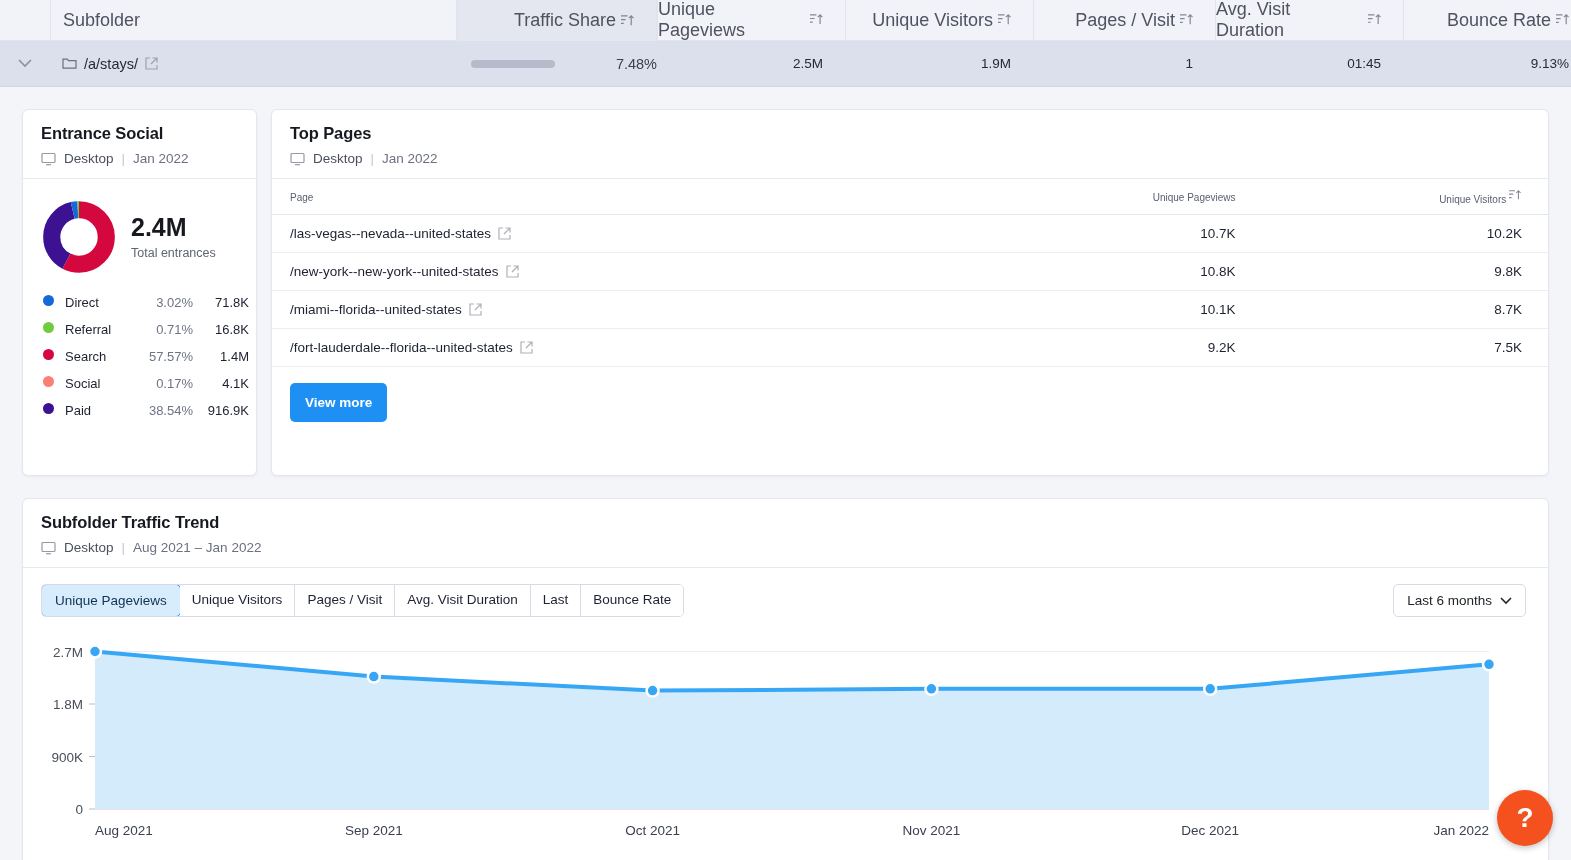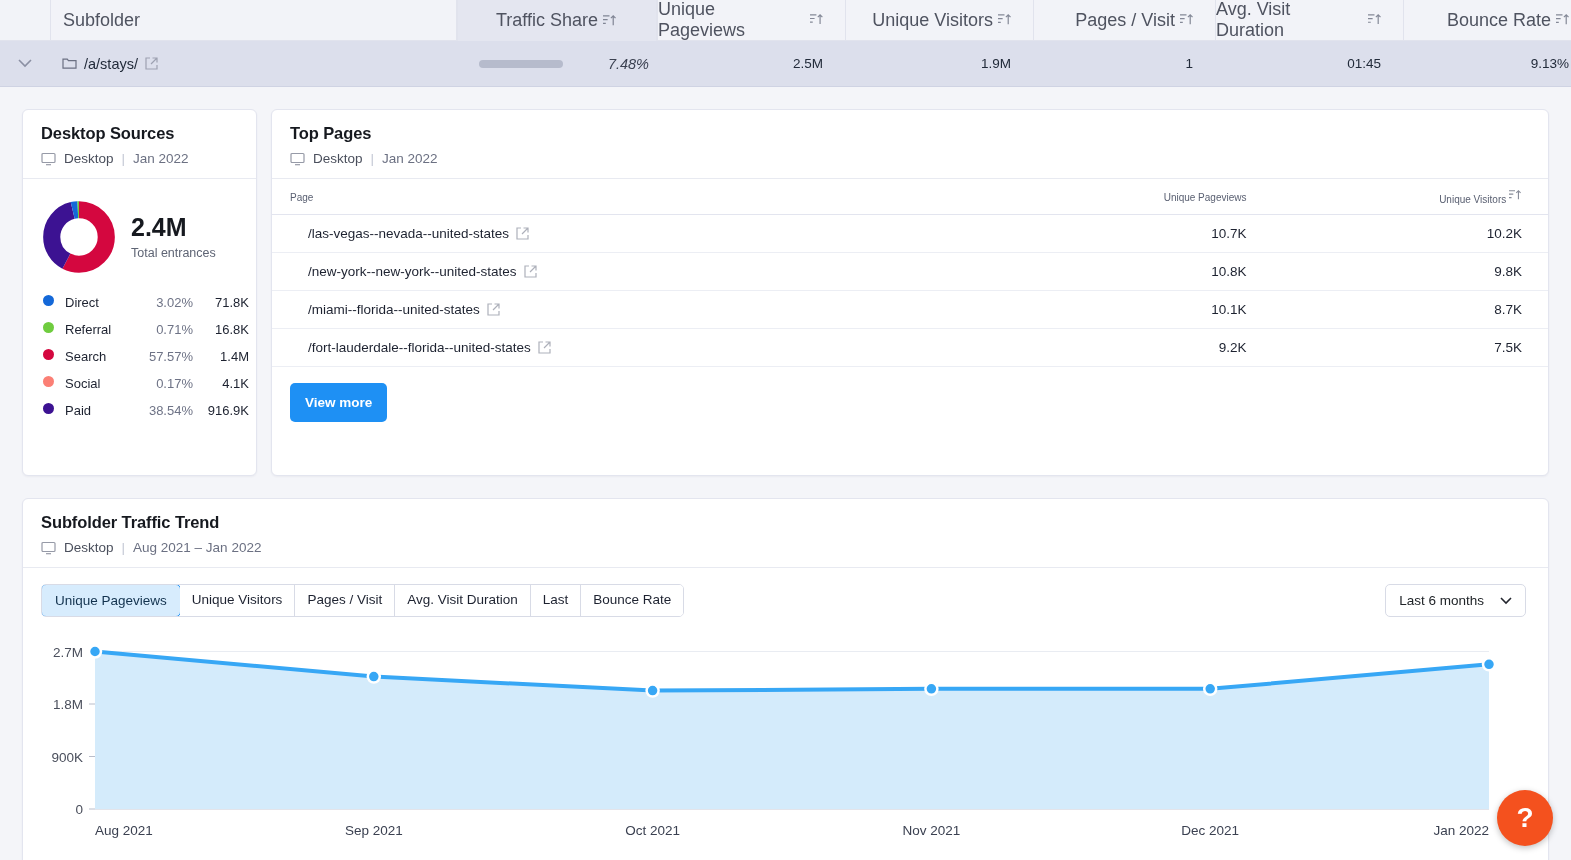--- a/index.html
+++ b/index.html
@@ -19,34 +19,34 @@
   }
   .tbl-head .cell, .tbl-row .cell {
     display: flex; align-items: center; font-size: 13.5px;
   }
   .c-chev   { width: 50px; flex: 0 0 50px; }
   .c-folder { width: 407px; flex: 0 0 407px; padding-left: 12px; }
   .c-share  { width: 200px; flex: 0 0 200px; }
   .c-num    { width: 188px; flex: 0 0 188px; justify-content: flex-end; padding-right: 22px; }
   .c-num-l  { width: 182px; flex: 0 0 182px; justify-content: flex-end; padding-right: 22px; }
 
-  .tbl-head .c-share { background: #e4e6f0; justify-content: flex-end; padding-right: 40px;
+  .tbl-head .c-share { background: #e4e6f0; justify-content: flex-end; padding-right: 22px;
                        height: 41px; border-left: 1px solid #e1e3ed; border-right: 1px solid #e1e3ed; }
   .tbl-head .c-num, .tbl-head .c-num-l { border-left: 1px solid #e1e3ed; }
   .tbl-head .c-folder { border-left: 1px solid #e1e3ed; border-right: 1px solid #e1e3ed; }
   .tbl-head .hd { color: #4f5360; font-size: 18px; display: inline-flex; align-items: center; gap: 5px;}
   .sort-ico { display:inline-block; width: 13px; height: 14px; position: relative; opacity: .72;}
   .sort-ico svg { display: block; }
 
   .tbl-row {
     display: flex; height: 46px; background: #dcdfec;
     border-bottom: 1px solid #cfd3e3; align-items: center;
   }
   .tbl-row .cell { height: 46px; }
-  .tbl-row .c-share { justify-content: center; font-style: italic; }
+  .tbl-row .c-share { justify-content: space-between; }
   .chevron-btn { width: 50px; display:flex; align-items:center; justify-content:center; cursor:pointer;}
   .folder-link { display: flex; align-items: center; gap: 7px; font-size: 14.5px; color: #222b3a; }
   .folder-ico { width: 15px; height: 13px; }
   .ext-ico { width: 13px; height: 13px; opacity: .55; cursor: pointer;}
   .bar-wrap { width: 84px; height: 8px; border-radius: 5px; background: #b6bbcc; margin-left: 14px; overflow:hidden; }
   .bar-fill { height: 8px; background: #1ba0f2; border-radius: 5px; }
   .share-val { margin-left: 28px; font-size: 14.5px; color: #3b4151; width: 58px; text-align: right;}
   .row-num { font-size: 14.5px; color: #222b3a; }
 
   
@@ -81,21 +81,21 @@
   .tp-table th {
     font-size: 10px; font-weight: normal; color: #5a6072;
     padding: 10px 0 9px 0; border-bottom: 1px solid #e3e5ef; text-align: right;
   }
   .tp-table th.page-col { text-align: left; padding-left: 18px; }
   .tp-table th.vis-col { padding-right: 26px; }
   .tp-table th.pv-col { padding-right: 16px; }
   .tp-table td {
     font-size: 13.5px; color: #1d2230; padding: 11px 0; border-bottom: 1px solid #eceef4; text-align: right;
   }
-  .tp-table td.page-col { text-align: left; padding-left: 36px; }
+  .tp-table td.page-col { text-align: left; padding-left: 18px; }
   .tp-table td.vis-col { padding-right: 26px; }
   .tp-table td.pv-col { padding-right: 16px; }
   .page-cell { display: inline-flex; align-items: center; gap: 7px; }
   .btn-blue {
     margin: 16px 0 0 18px; background: #1e90f4; color: #fff; border: none;
     border-radius: 5px; padding: 12px 15px; font-size: 13.5px; font-weight: bold;
     font-family: "Liberation Sans", sans-serif; cursor: pointer;
   }
 
   
@@ -104,21 +104,21 @@
              padding: 16px 22px 0 18px; }
   .segmented { display: inline-flex; border: 1px solid #d8dbe6; border-radius: 5px; overflow: hidden; background:#fff;}
   .seg {
     font-size: 13.5px; padding: 7px 12px; color: #1d2230; background: #fff;
     border-right: 1px solid #d8dbe6; cursor: pointer; white-space: nowrap;
   }
   .seg:last-child { border-right: none; }
   .seg.active { background: #d7ecfd; color: #12324e; border: 1px solid #1e90f4;
                 border-radius: 5px; margin: -1px; padding: 8px 13px; }
   .dropdown {
-    display: inline-flex; align-items: center; gap: 16px; border: 1px solid #d8dbe6;
+    display: inline-flex; align-items: center; gap: 8px; border: 1px solid #d8dbe6;
     border-radius: 5px; padding: 8px 13px; font-size: 13.5px; background: #fff; cursor: pointer;
   }
   .chart-area { position: relative; margin-top: 14px; height: 215px; }
 
   .help-fab {
     position: absolute; right: 18px; bottom: 14px; width: 56px; height: 56px;
     border-radius: 50%; background: #f4511e; color: #fff; font-size: 28px;
     display: flex; align-items: center; justify-content: center; cursor: pointer;
     box-shadow: 0 2px 6px rgba(0,0,0,.25); font-weight: bold;
   }
@@ -237,21 +237,21 @@
     <div class="cell c-num row-num">1.9M</div>
     <div class="cell c-num-l row-num">1</div>
     <div class="cell c-num row-num">01:45</div>
     <div class="cell c-num row-num">9.13%</div>
   </div>
 
   <div class="cards">
 
     <div class="card card-entrance">
       <div class="card-hd">
-        <div class="card-title">Desktop Sources</div>
+        <div class="card-title">Entrance Social</div>
         <div class="card-sub">
           <span class="mon-ico">
             <svg width="15" height="14" viewBox="0 0 15 14">
                 <rect x="1" y="1.5" width="13" height="9" rx="1" fill="none" stroke="#6b7082" stroke-width="1.2"></rect>
                 <path d="M5 12.7h5" stroke="#6b7082" stroke-width="1.2"></path>
               </svg>
           </span>
           <span>Desktop</span>
           <span class="divider">|</span>
           <span class="date">Jan 2022</span>

